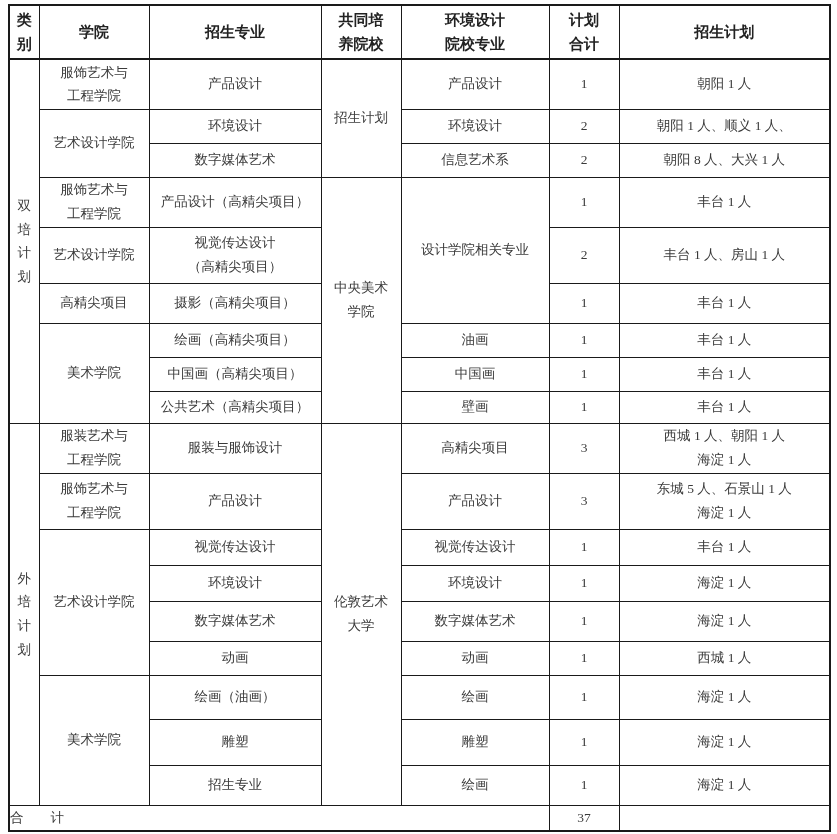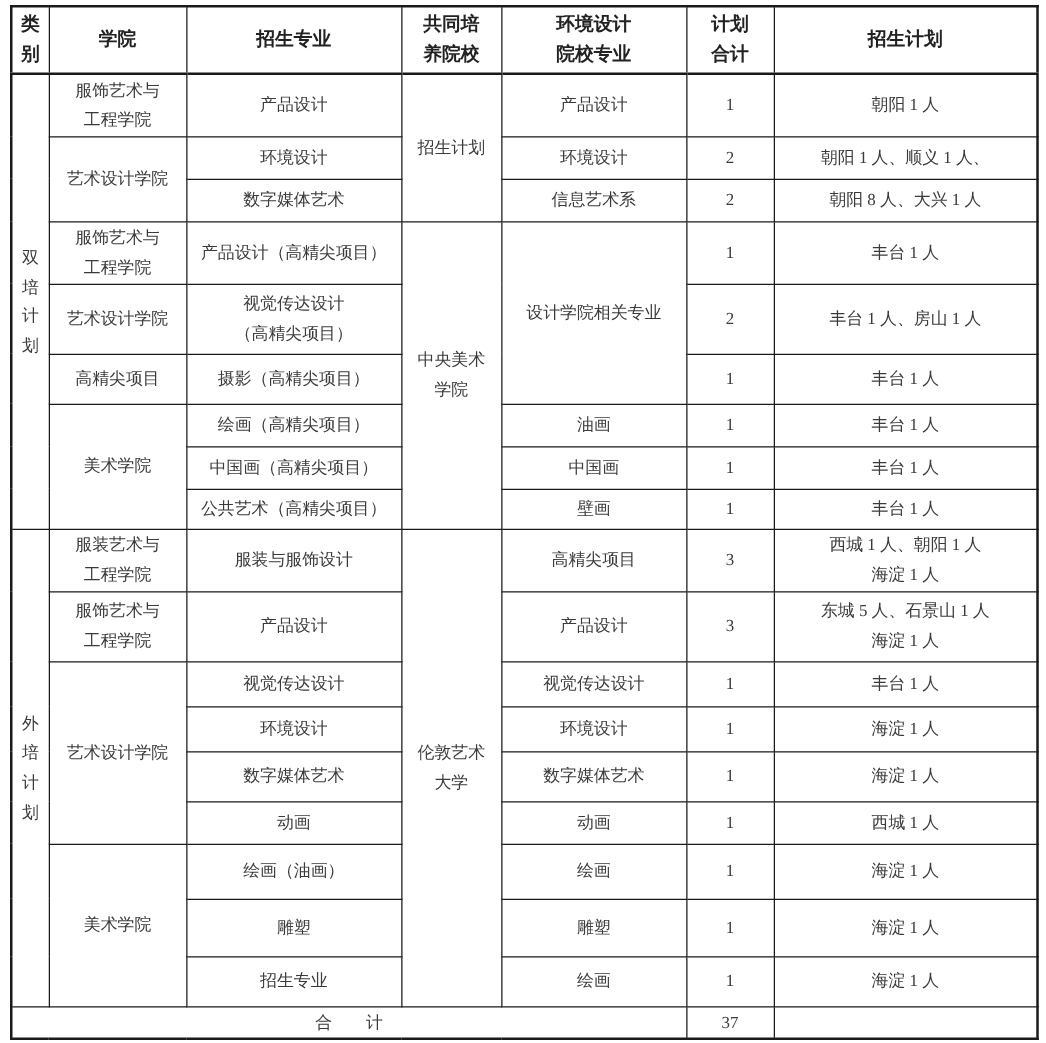--- a/index.html
+++ b/index.html
@@ -45,21 +45,21 @@
     line-height: 1.6;
   }
   td.c { text-align: center; }
   td.l { text-align: center; padding-left: 10px; padding-right: 4px; }
   td.vert {
     text-align: center;
     line-height: 27px;
     font-size: 14px;
   }
   td.total-label {
-    text-align: center;
+    text-align: left;
     font-size: 15px;
   }
 </style>
 </head>
 <body>
 
 <div class="page">
   <table class="plan">
     <colgroup>
       <col style="width:30px">

